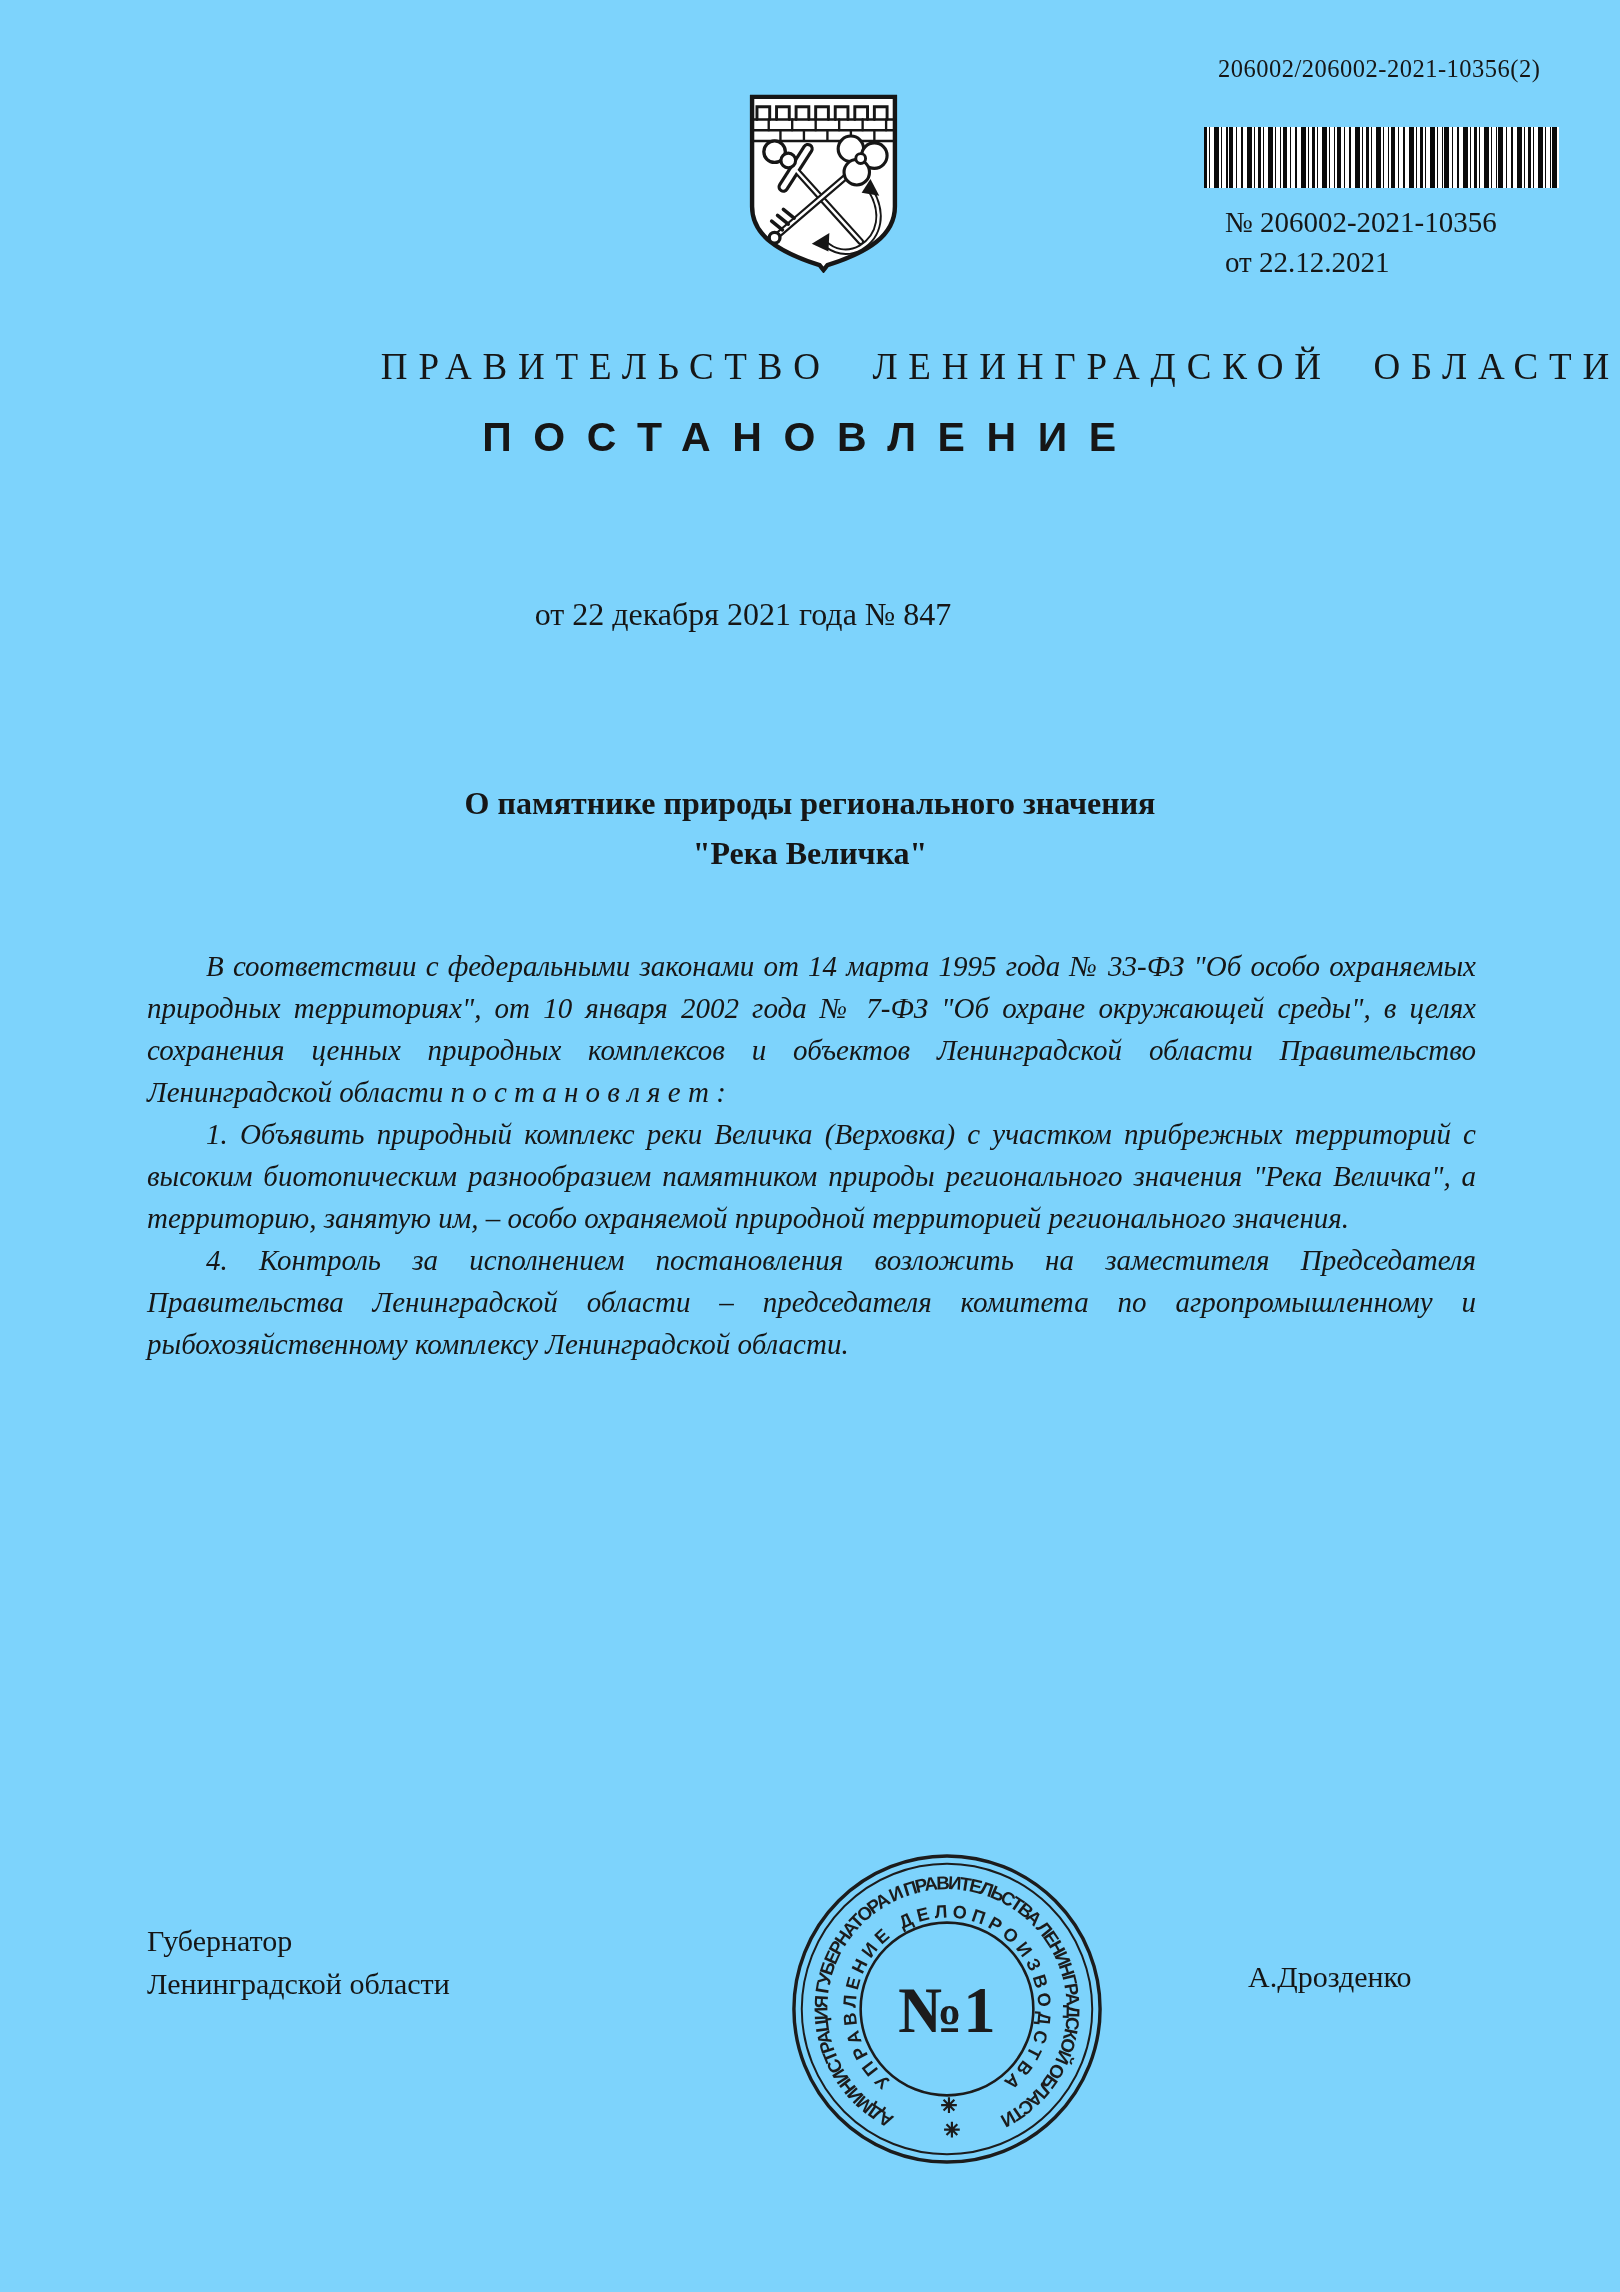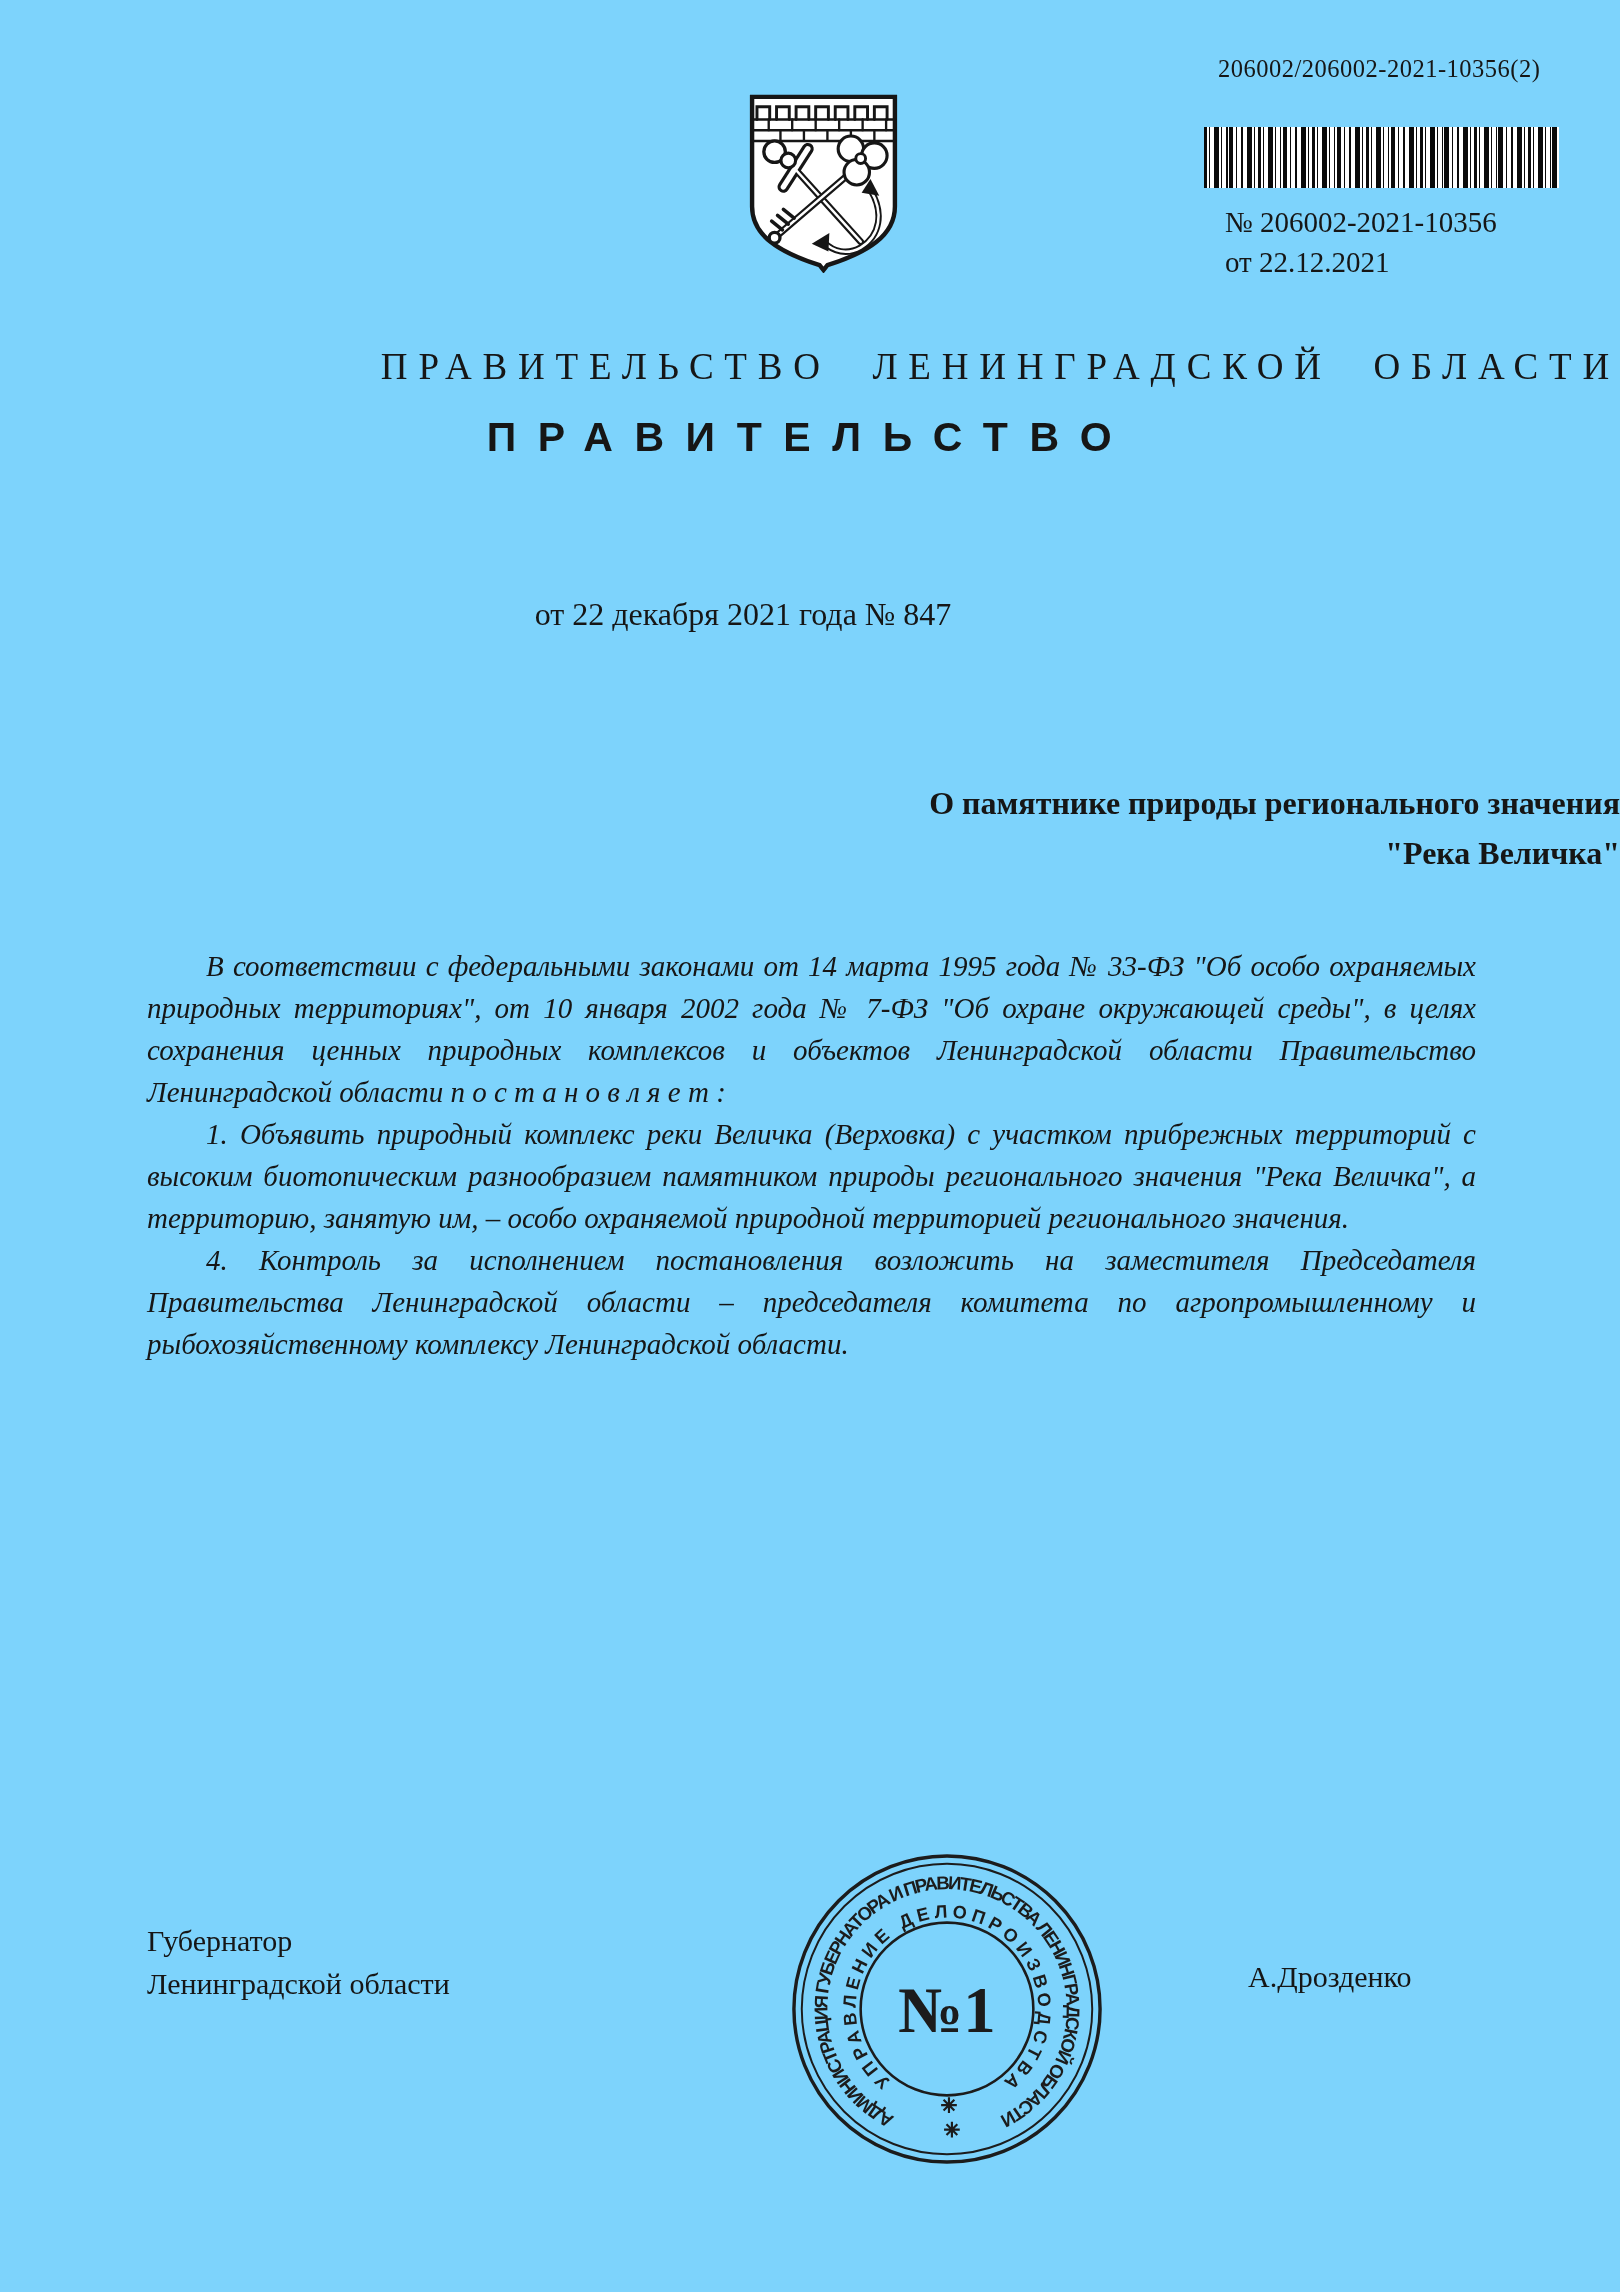--- a/index.html
+++ b/index.html
@@ -27,21 +27,21 @@
   .org-title {
     position:absolute; top:345px; left:0; width:100%; text-align:right;
     font-size:37px; letter-spacing:10.8px; word-spacing:21.6px; white-space:nowrap;
   }
   .doc-type {
     position:absolute; top:414px; left:0; width:100%; text-align:center;
     font-family:"Liberation Sans","DejaVu Sans",sans-serif; font-weight:700;
     font-size:41px; letter-spacing:21.6px; white-space:nowrap;
   }
   .date-line { position:absolute; top:596px; left:-67px; width:100%; text-align:center; font-size:32px; }
-  .subject   { position:absolute; top:778px; left:0; width:100%; text-align:right; font-weight:700; font-size:32px; line-height:50px; }
+  .subject   { position:absolute; top:778px; left:0; width:100%; text-align:center; font-weight:700; font-size:32px; line-height:50px; }
   .body-text { position:absolute; left:147px; top:945px; width:1329px; font-size:29px; line-height:42px; text-align:justify;font-style:italic; }
   .body-text p { margin:0; text-indent:59px; }
   .sig-position { position:absolute; left:147px; top:1919px; font-size:30px; line-height:43px; }
   .sig-name { position:absolute; left:1248px; top:1960px; font-size:30px; }
   .stamp { position:absolute; left:790px; top:1852px; }
 </style>
 </head>
 <body>
 
 <div class="page">
@@ -81,21 +81,21 @@
   </svg>
 
   <div class="barcode"></div>
 
   <div class="reg-block">
     <div>№ 206002-2021-10356</div>
     <div>от 22.12.2021</div>
   </div>
 
   <div class="org-title">ПРАВИТЕЛЬСТВО ЛЕНИНГРАДСКОЙ ОБЛАСТИ</div>
-  <div class="doc-type">ПРАВИТЕЛЬСТВО</div>
+  <div class="doc-type">ПОСТАНОВЛЕНИЕ</div>
   <div class="date-line">от 22 декабря 2021 года № 847</div>
 
   <div class="subject">
     <div>О памятнике природы регионального значения</div>
     <div>"Река Величка"</div>
   </div>
 
   <div class="body-text">
     <p>В соответствии с федеральными законами от 14 марта 1995 года № 33-ФЗ "Об особо охраняемых природных территориях", от 10 января 2002 года № 7-ФЗ "Об охране окружающей среды", в целях сохранения ценных природных комплексов и объектов Ленинградской области Правительство Ленинградской области п о с т а н о в л я е т :</p>
     <p>1. Объявить природный комплекс реки Величка (Верховка) с участком прибрежных территорий с высоким биотопическим разнообразием памятником природы регионального значения "Река Величка", а территорию, занятую им, – особо охраняемой природной территорией регионального значения.</p>

